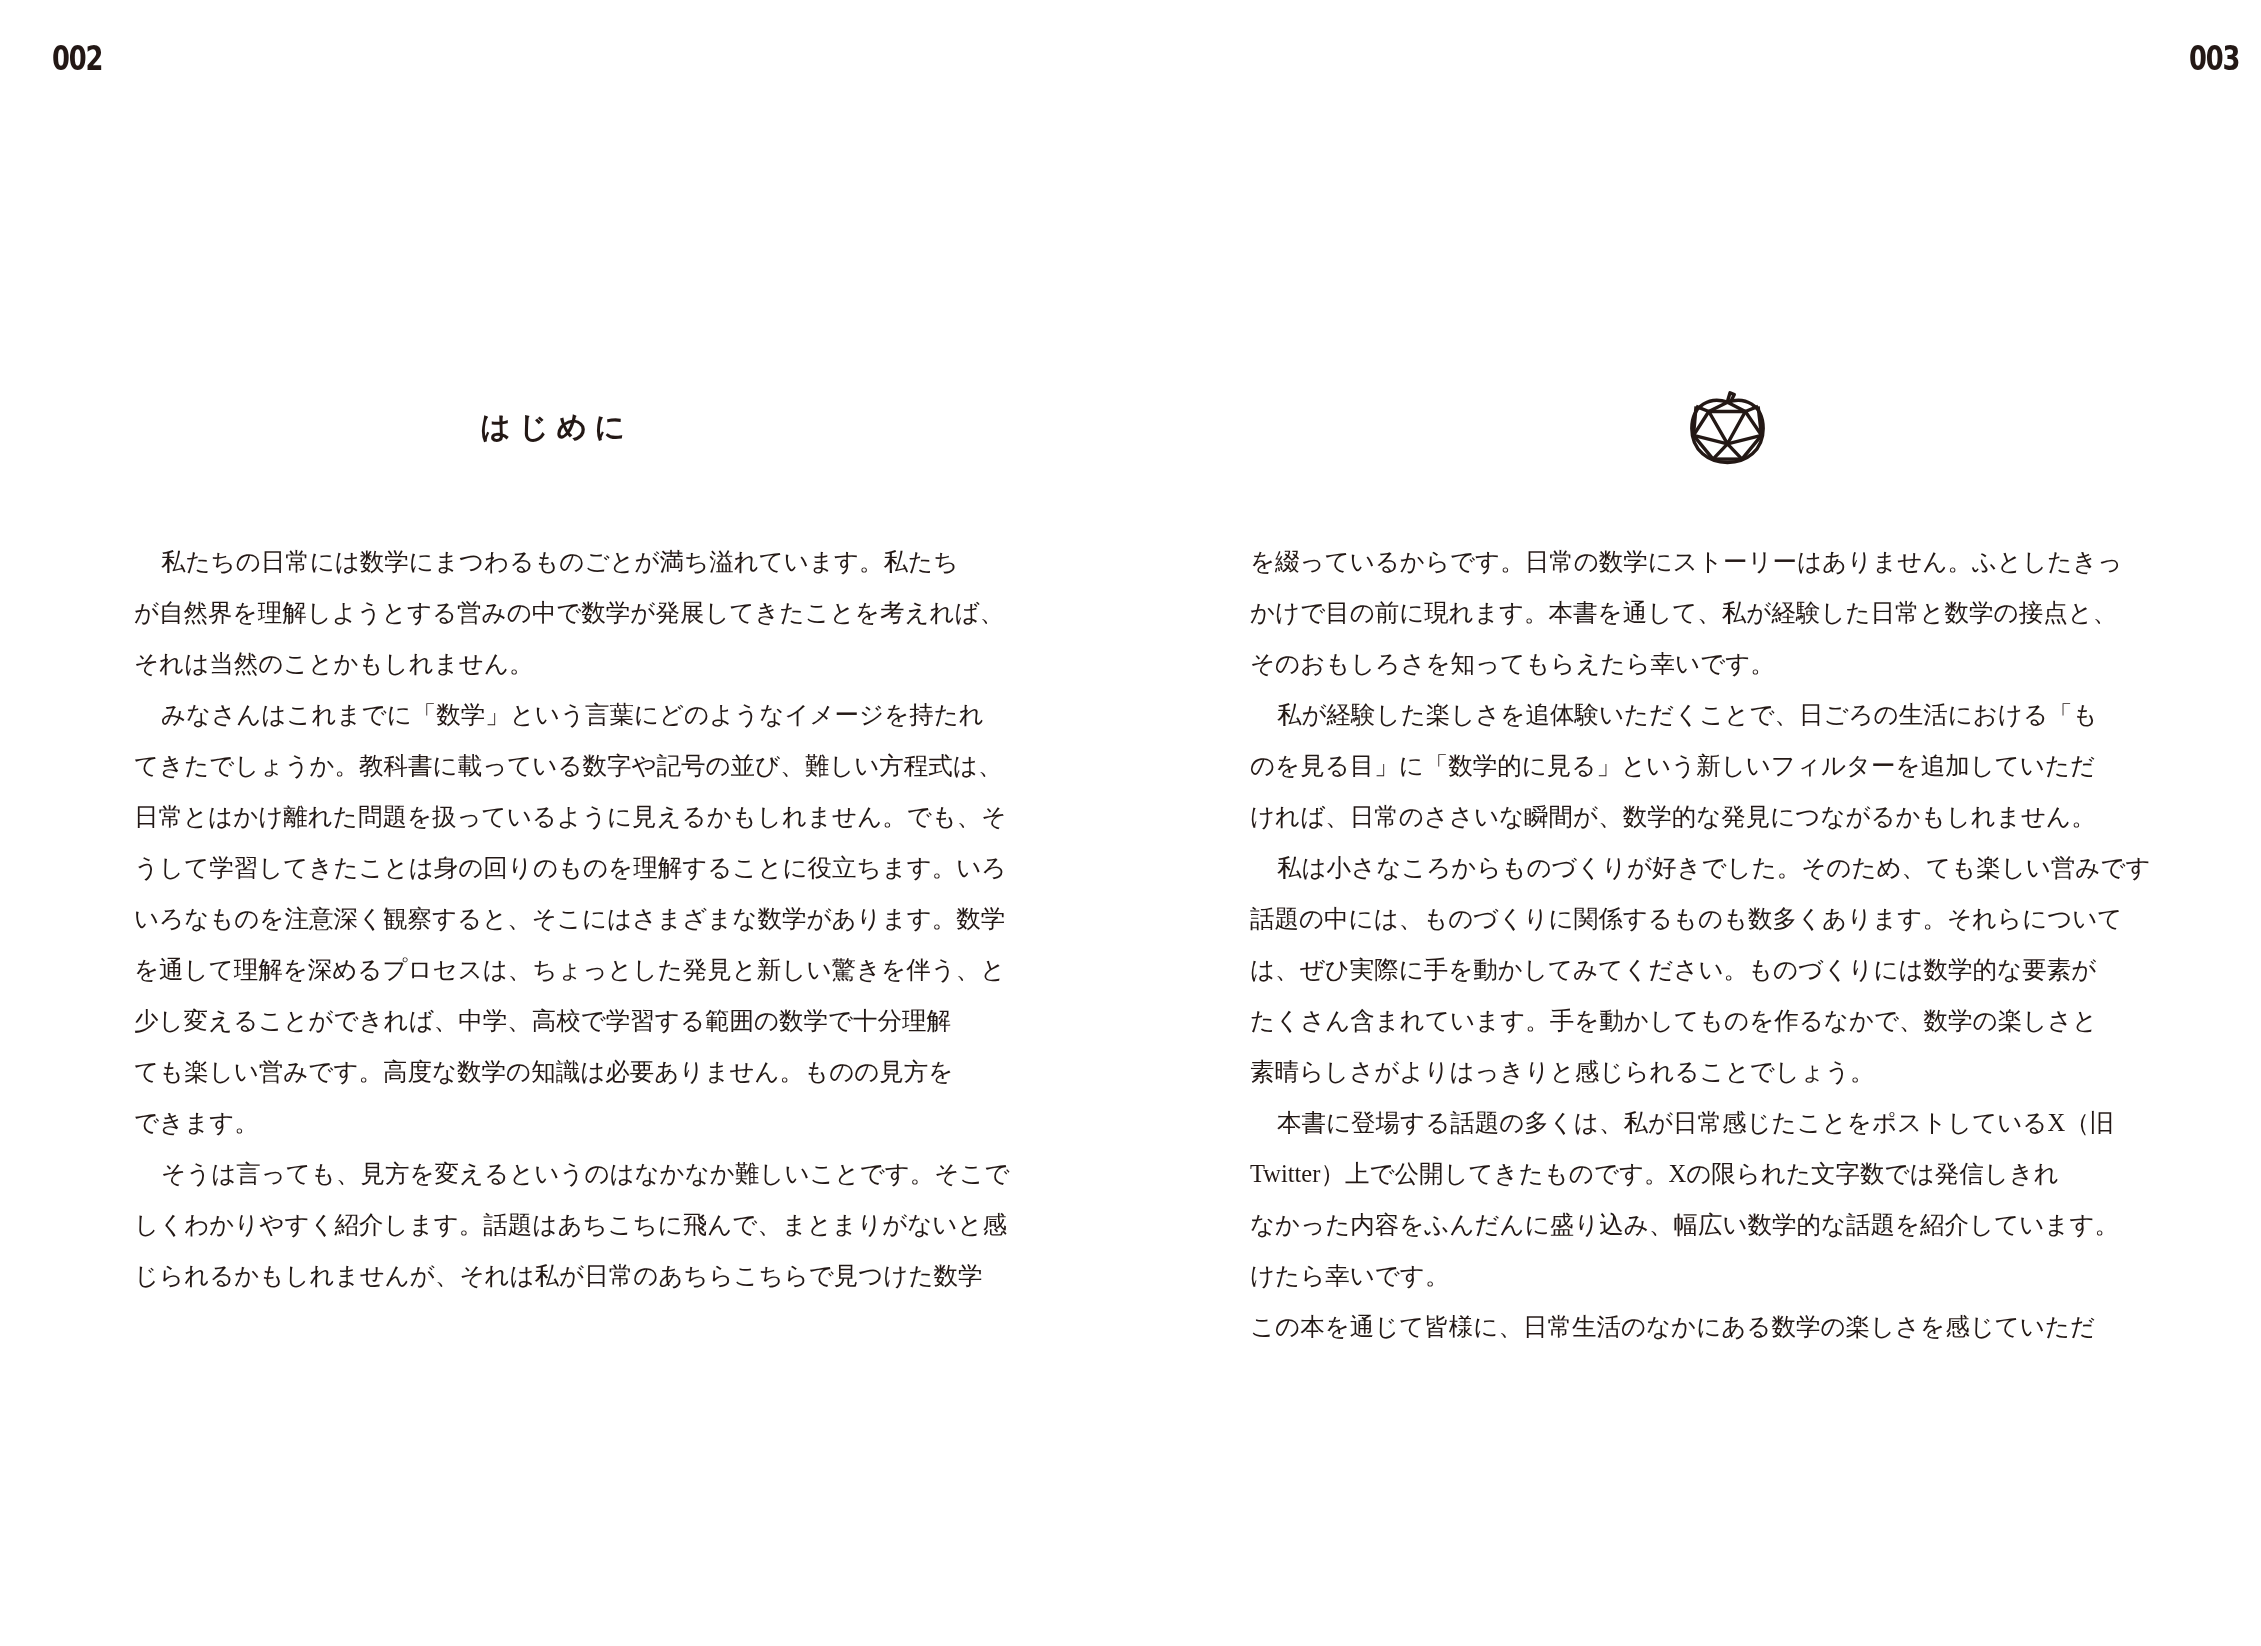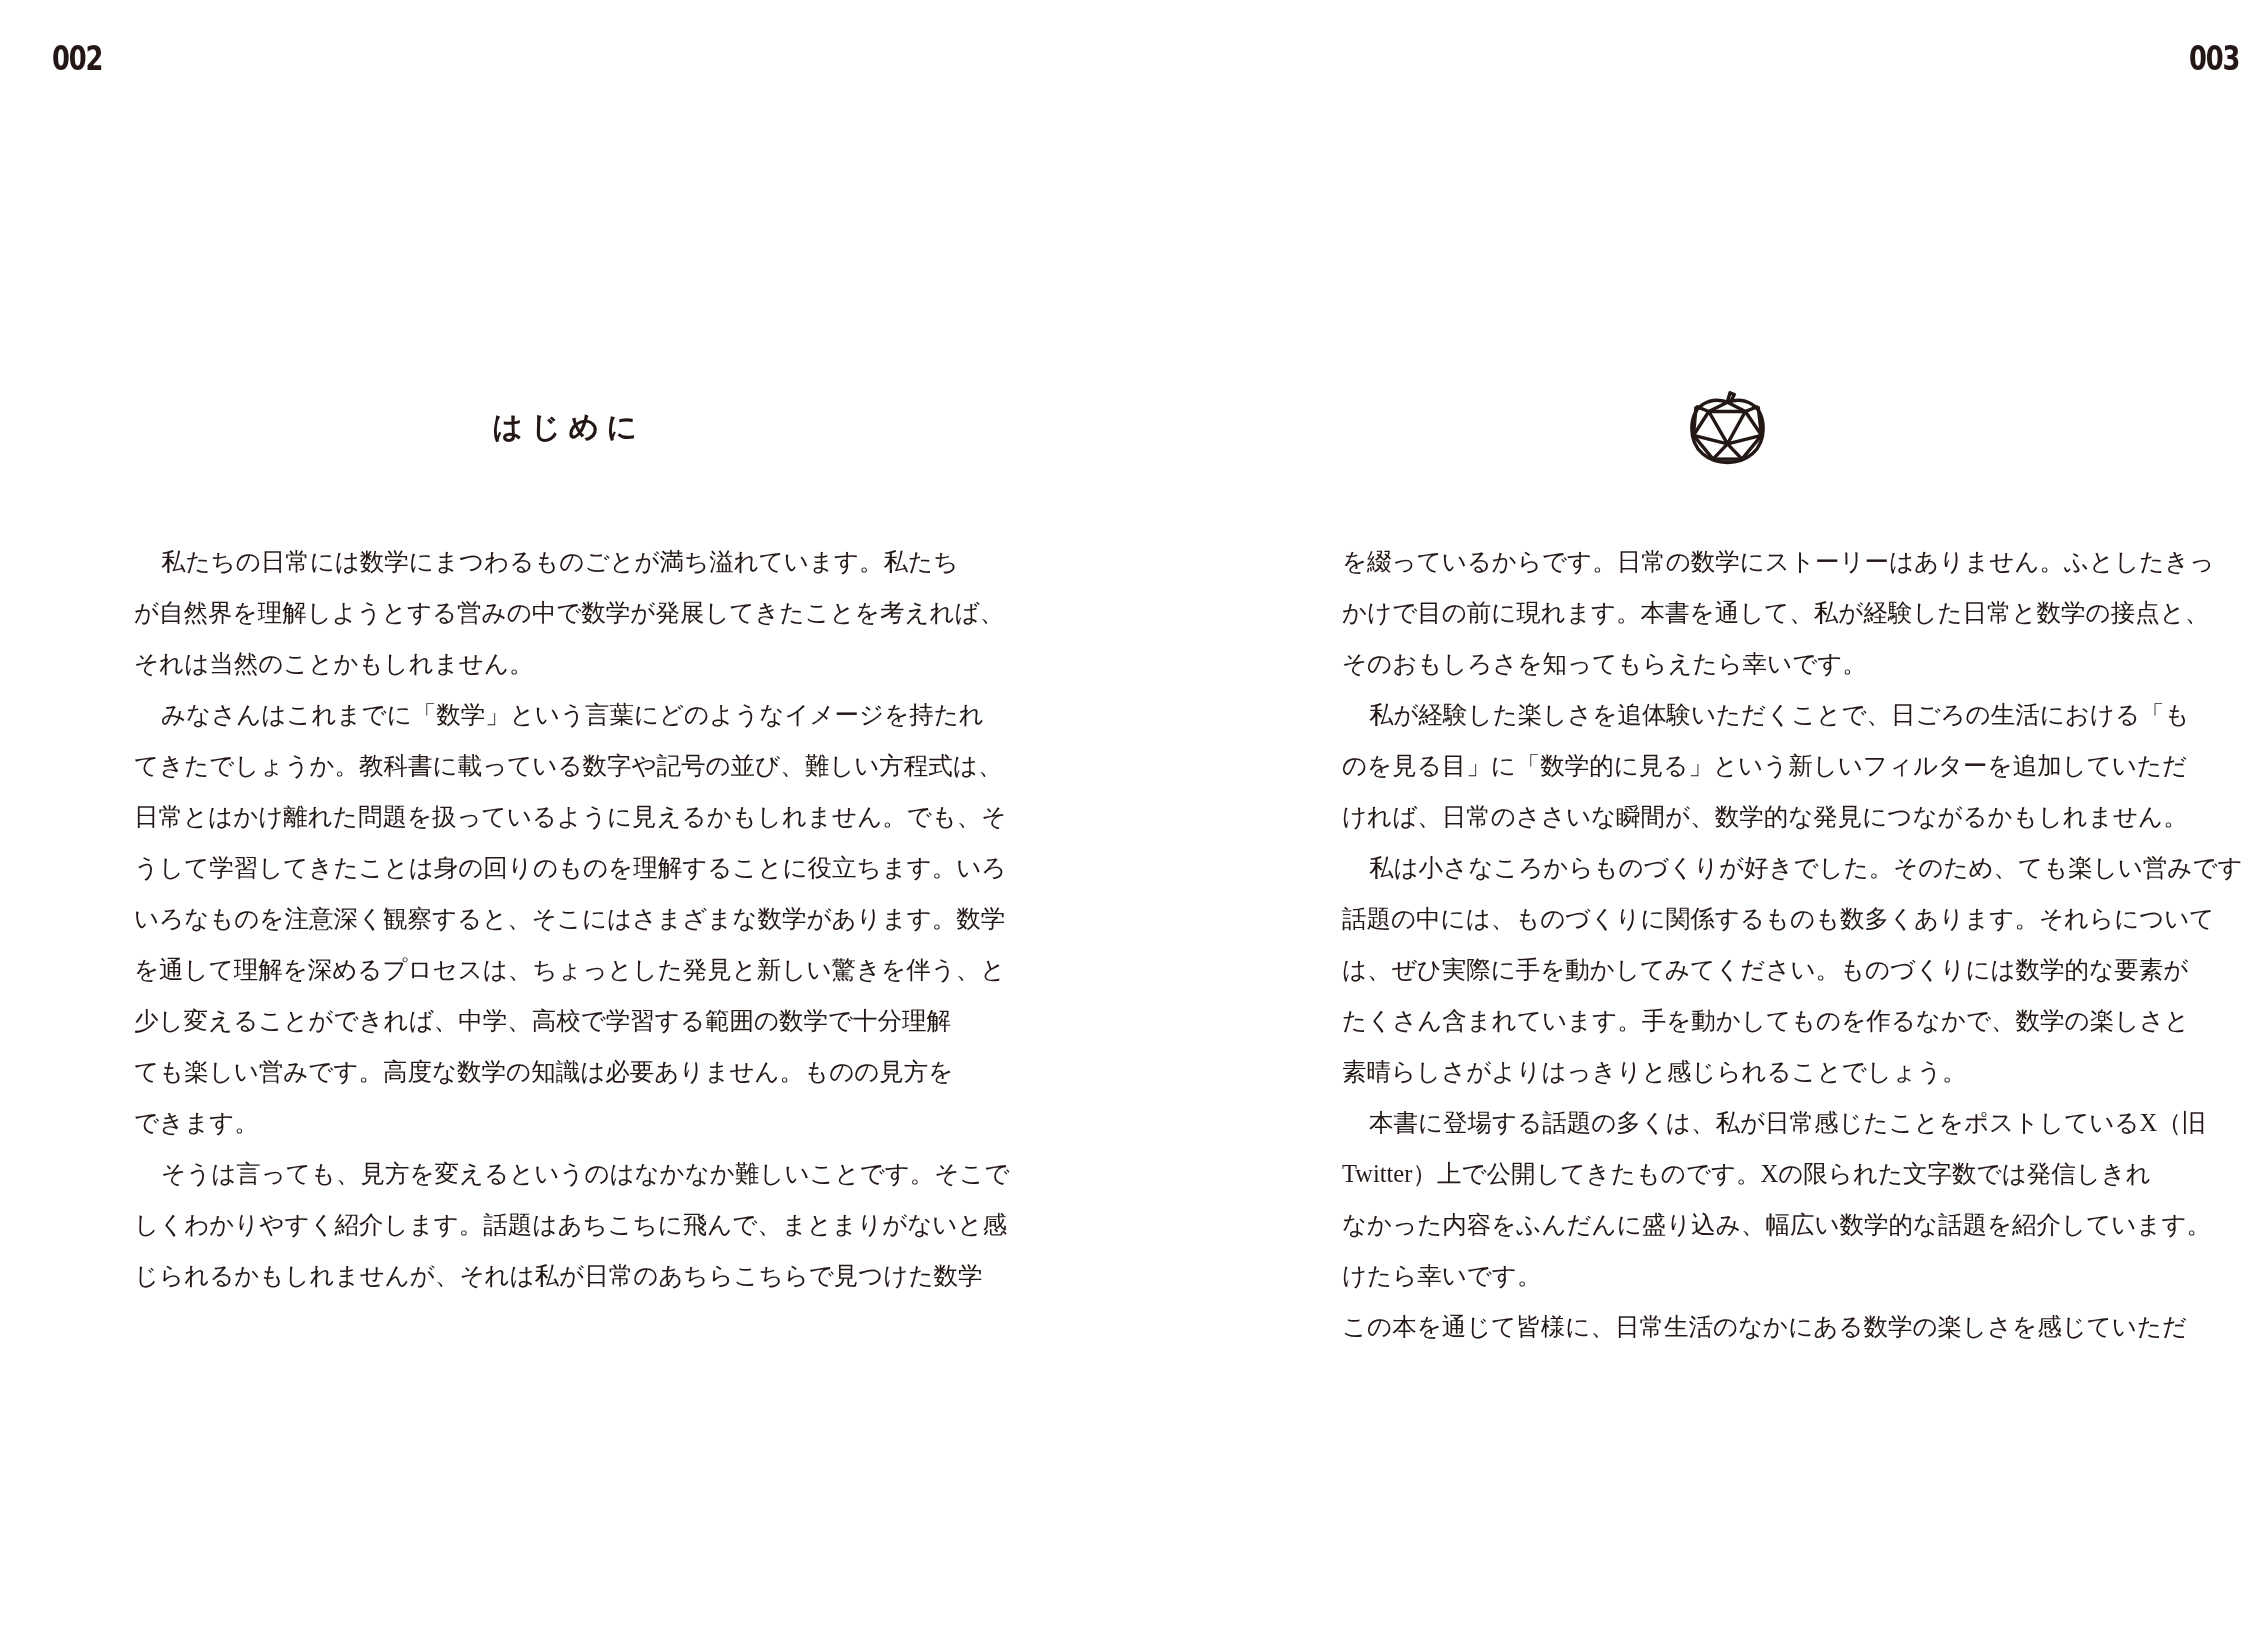--- a/index.html
+++ b/index.html
@@ -3,25 +3,25 @@
 <meta charset="utf-8">
 <style>
   html, body { margin:0; padding:0; background:#ffffff; }
   body { width:2261px; height:1647px; position:relative; overflow:hidden; color:#231815;
          font-family:"DejaVu Serif","Liberation Serif",serif; }
   .page-num { position:absolute; top:39px; font-family:"DejaVu Sans","Liberation Sans",sans-serif;
               font-weight:bold; font-size:33px; letter-spacing:-1.5px; transform:scaleX(0.78); transform-origin:left top; }
   #pn-left { left:52px; }
   #pn-right { left:2189px; }
   .title { position:absolute; left:475px; top:407px; width:163px; text-align:center;
-           font-family:"DejaVu Sans","Liberation Sans",sans-serif; font-weight:900; font-size:30px; letter-spacing:7.4px;margin-left:12px; }
+           font-family:"DejaVu Sans","Liberation Sans",sans-serif; font-weight:900; font-size:30px; letter-spacing:7.4px; }
   .icon { position:absolute; left:1685px; top:386px; width:85px; height:85px; }
   .column { position:absolute; top:536px; width:846px; font-size:24.5px; line-height:51px; }
   #col-left { left:134px; }
-  #col-right { left:1342px; width:861px; }
+  #col-right { left:1250px; width:861px; }
   .line { white-space:nowrap; height:51px;font-family:Liberation Serif, serif; }
   .indent { padding-left:27px; }
 </style>
 </head>
 <body>
 
 <div>
   <div id="pn-left" class="page-num">002</div>
   <div class="title">はじめに</div>
   <div id="col-left" class="column">

